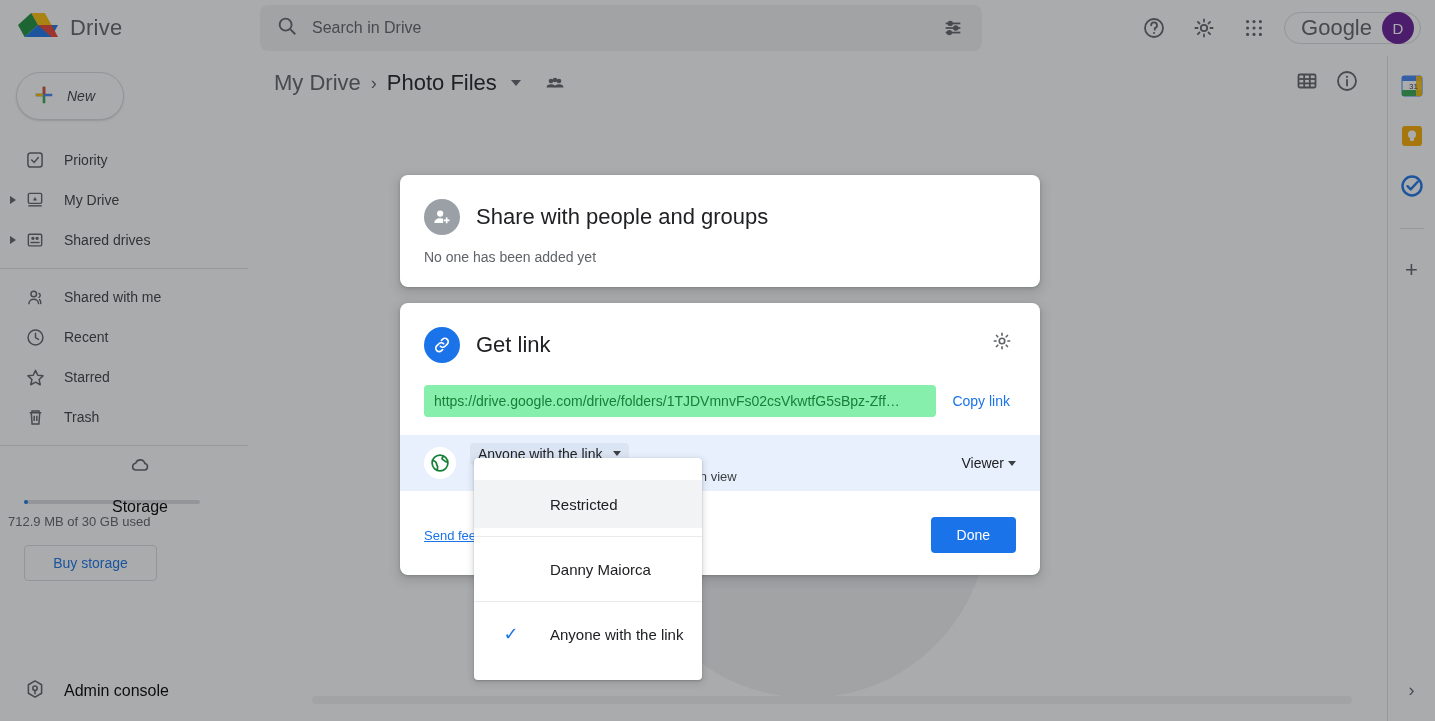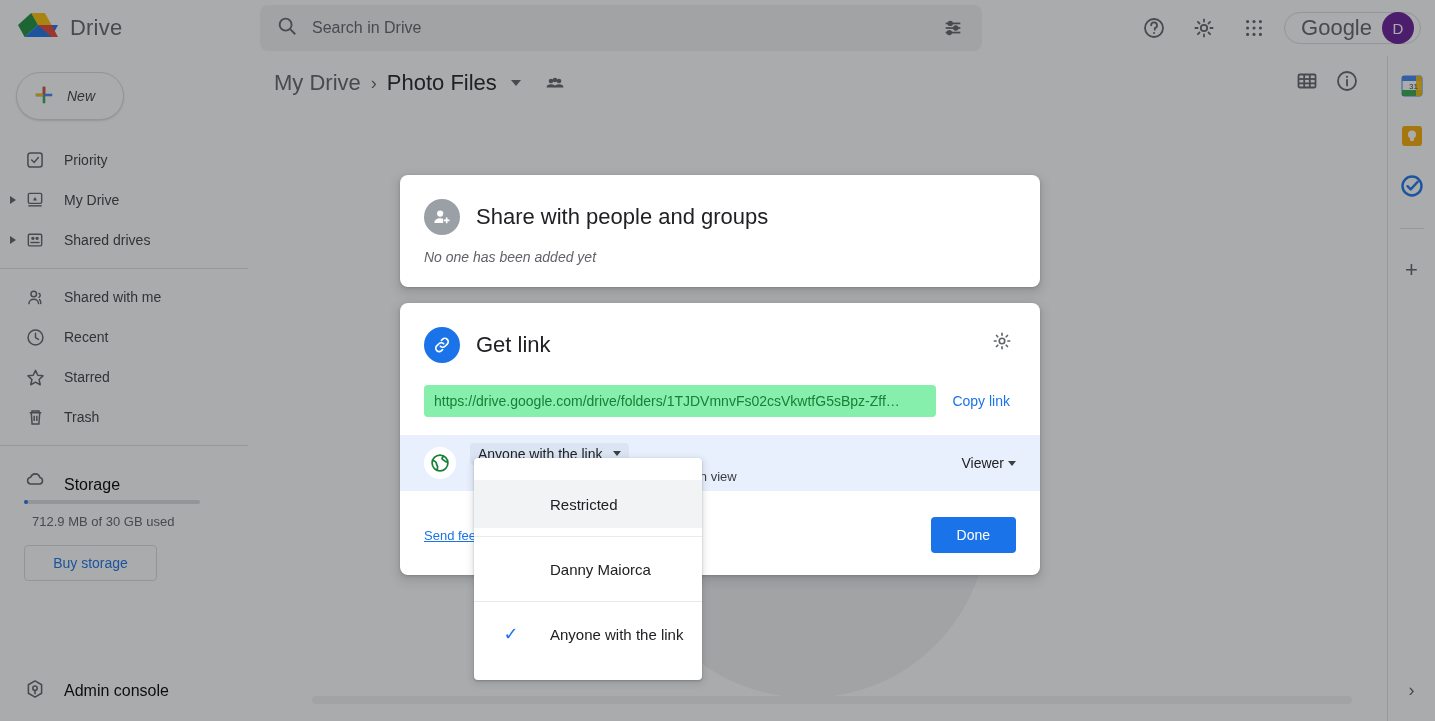--- a/index.html
+++ b/index.html
@@ -67,24 +67,24 @@
     gap: 18px; color: #3c4043; position: relative;
   }
   .navitem .caret {
     position: absolute; left: 10px; width: 0; height: 0;
     border-left: 6px solid #5f6368; border-top: 4.5px solid transparent; border-bottom: 4.5px solid transparent;
   }
   .navitem .nav-ico { width: 22px; height: 22px; display: flex; align-items: center; justify-content: center; color: #5f6368; }
   .navitem .nav-label { font-size: 14px; color: #3c4043; }
   .nav-sep { height: 1px; background: #e0e0e0; margin: 8px 0 8px 0; width: 248px; }
 
-  .storage-head { display: flex; align-items: flex-end; height: 40px; padding-left: 24px; gap: 18px; }
+  .storage-head { display: flex; align-items: center; height: 40px; padding-left: 24px; gap: 18px; flex-direction: column; }
   .progress-track { margin: 6px 0 0 24px; width: 176px; height: 4px; background: #dadce0; border-radius: 2px; }
   .progress-fill { height: 4px; background: #1a73e8; border-radius: 2px; width: 5px; }
-  .storage-text { margin: 10px 0 0 32px; font-size: 13px; color: #5f6368; }
+  .storage-text { margin: 10px 0 0 8px; font-size: 13px; color: #5f6368; }
   .buy-btn {
     margin: 16px 0 0 24px; width: 133px; height: 36px; border-radius: 4px;
     border: 1px solid #dadce0; background: #fff; color: #1a73e8; font-size: 14px; font-weight: 500;
   }
   .admin-row { position: absolute; left: 0; bottom: 10px; display: flex; align-items: center; height: 40px; padding-left: 24px; gap: 18px; }
 
   
   .content { position: absolute; left: 256px; top: 56px; width: 1131px; height: 665px; background: #fff; }
   .crumbbar { display: flex; align-items: center; height: 54px; padding: 0 12px 0 12px; }
   .crumb { font-size: 22px; color: #5f6368; padding: 0 6px; }
@@ -116,21 +116,21 @@
   }
   .card-people { padding: 24px 24px 22px 24px; }
   .row-title { display: flex; align-items: center; gap: 16px; }
   .circ-icon {
     width: 36px; height: 36px; border-radius: 50%;
     display: flex; align-items: center; justify-content: center; color: #fff;
   }
   .circ-grey { background: #9aa0a6; }
   .circ-blue { background: #1a73e8; }
   .dlg-title { font-size: 22px; color: #202124; }
-  .dlg-sub { font-size: 14px; color: #5f6368; margin-top: 14px; font-style: italic; }
+  .dlg-sub { font-size: 14px; color: #5f6368; margin-top: 14px; }
 
   .card-link { margin-top: 16px; padding: 24px 24px 18px 24px; position: relative; }
   .gear-abs { position: absolute; right: 22px; top: 22px; width: 32px; height: 32px; display:flex; align-items:center; justify-content:center; color:#5f6368; }
   .link-row { display: flex; align-items: center; margin-top: 22px; gap: 16px; }
   .link-pill {
     flex: 1; background: #86efac; border-radius: 4px; height: 32px;
     display: flex; align-items: center; padding: 8px 10px; overflow: hidden;
   }
   .link-text { font-size: 14px; color: #188038; white-space: nowrap; }
   .copy-link { font-size: 14px; color: #1a73e8; font-weight: 500; padding-right: 6px; }

